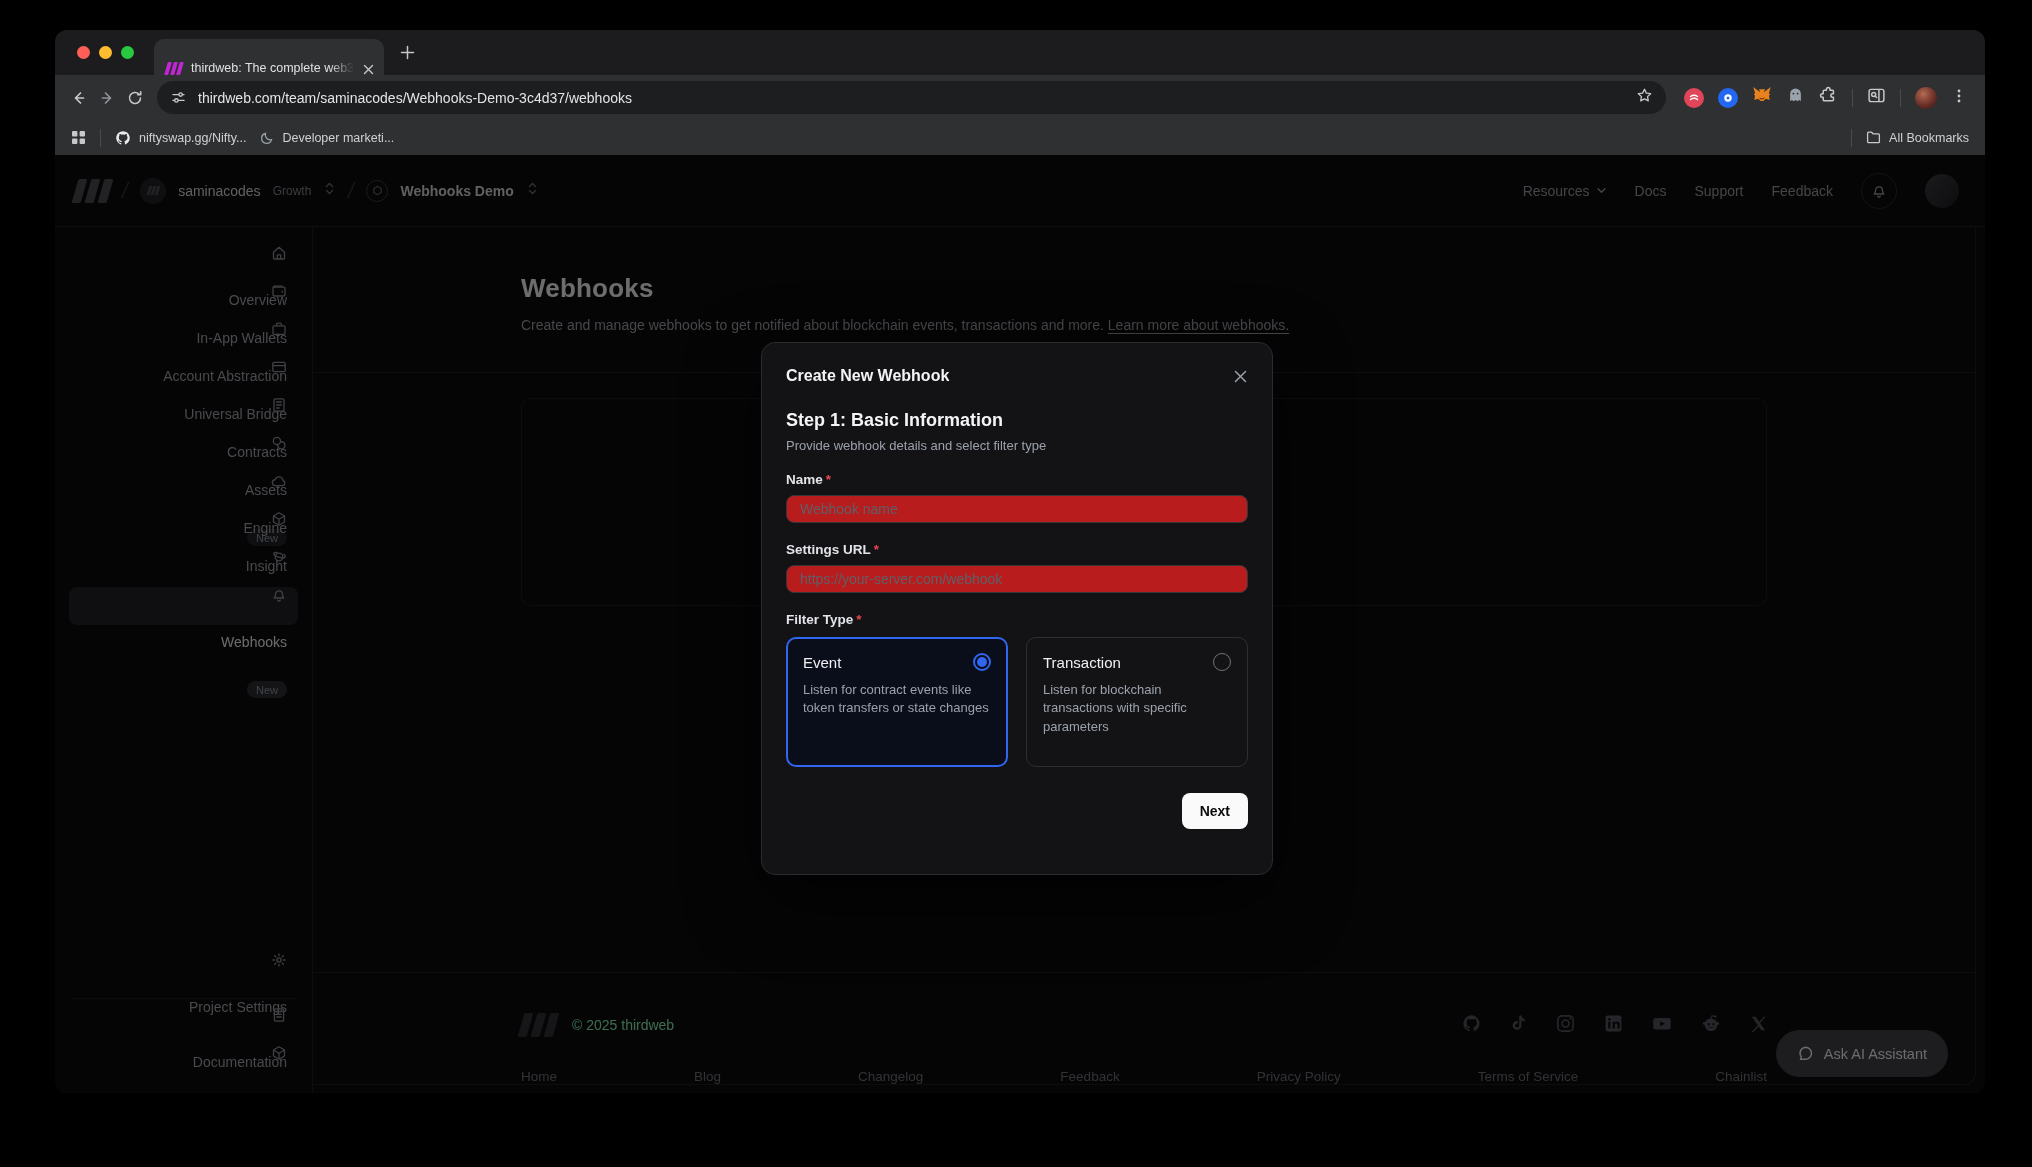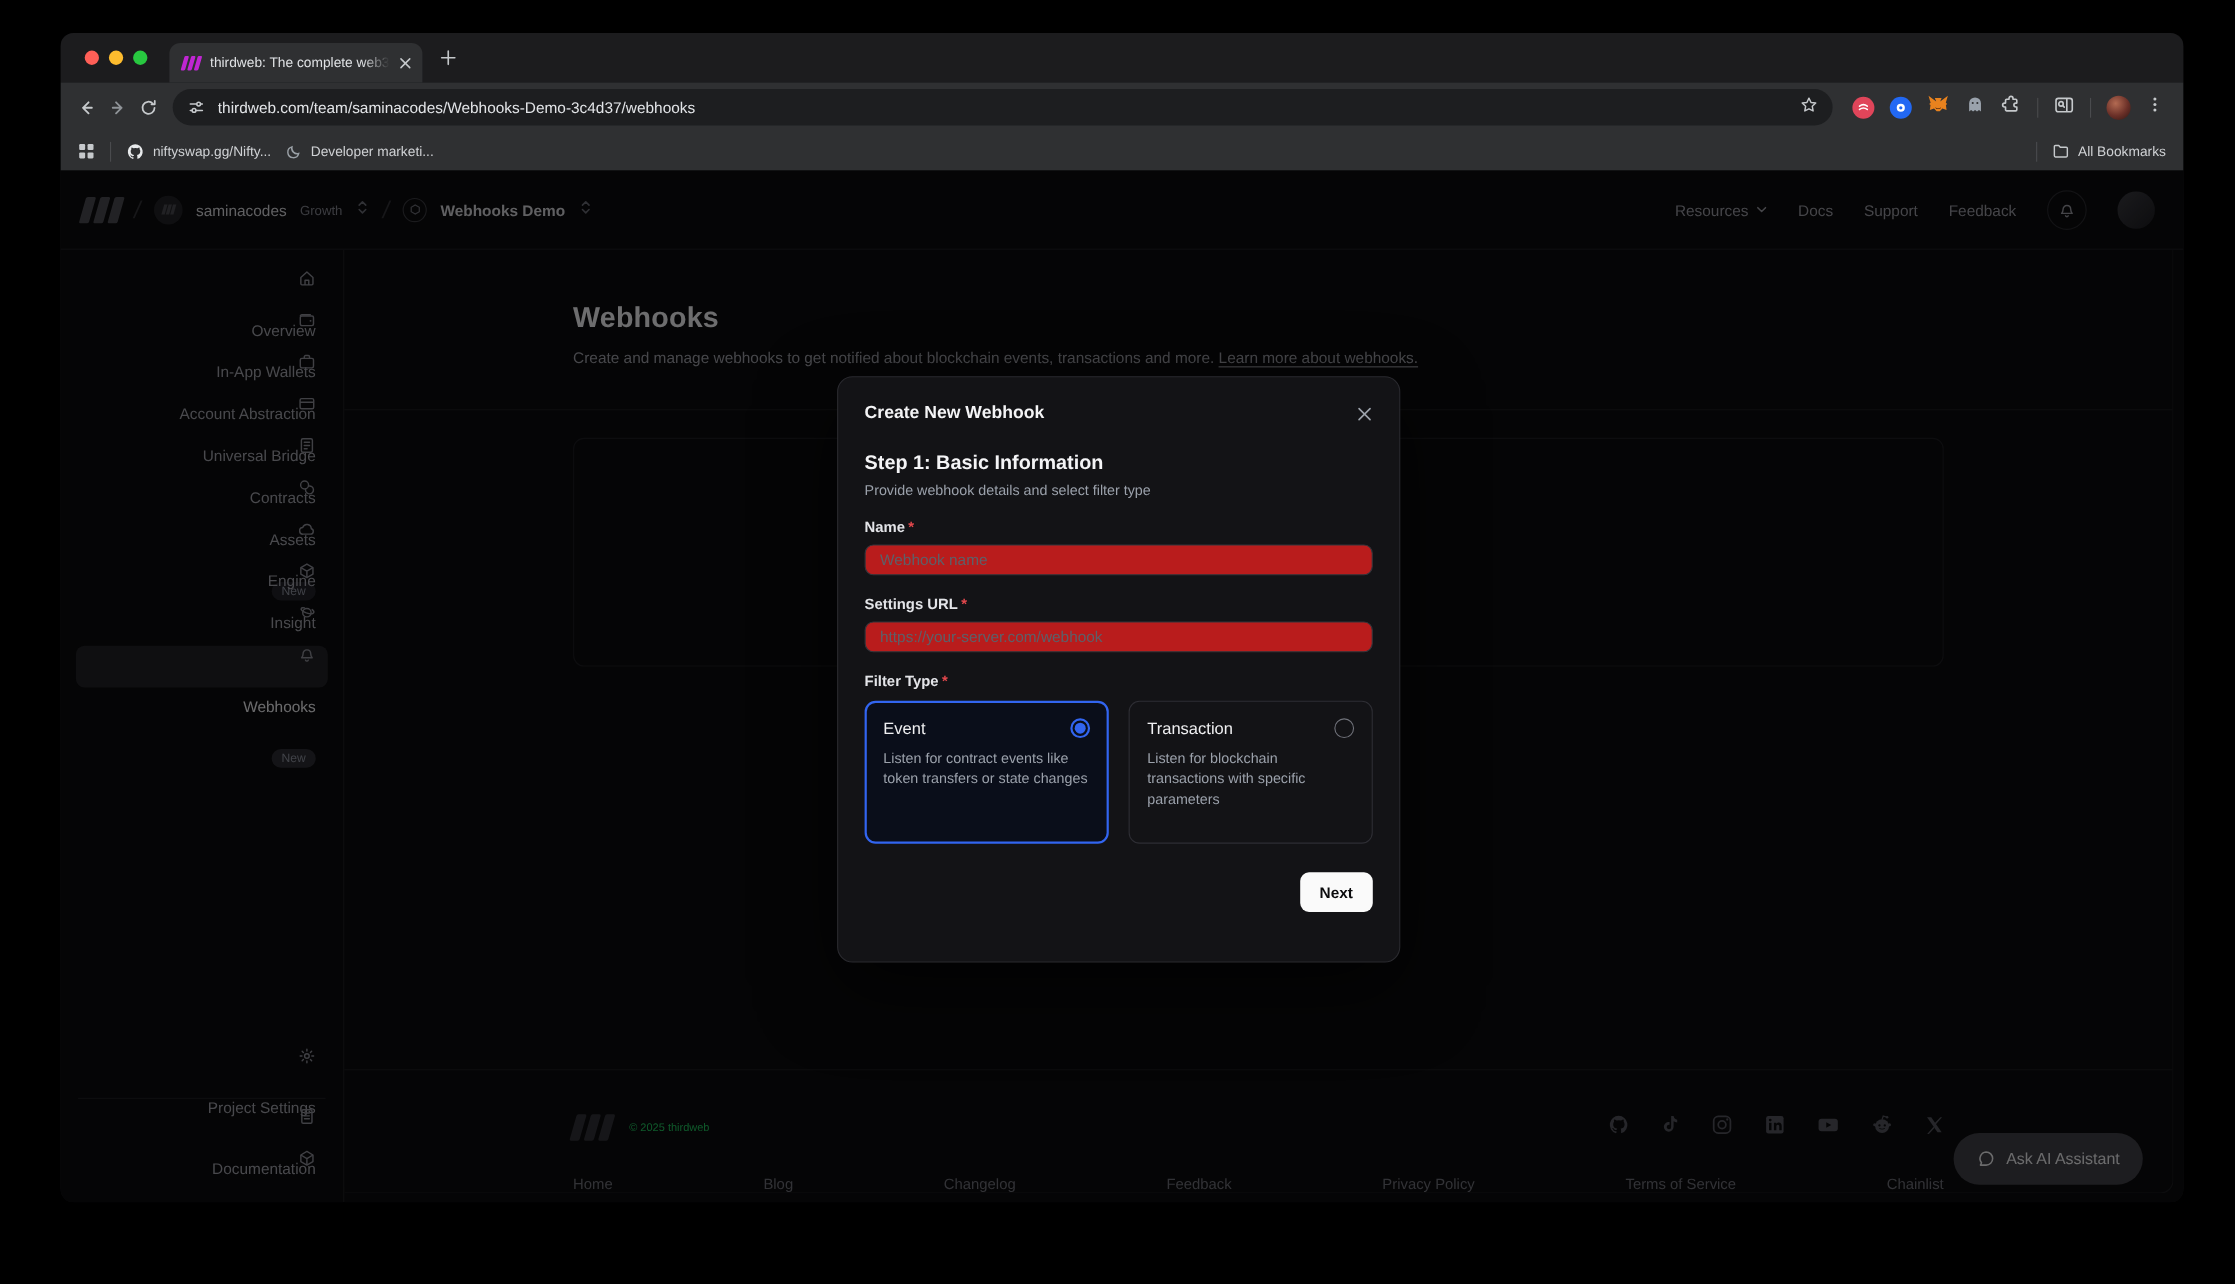--- a/index.html
+++ b/index.html
@@ -8,21 +8,21 @@
   .window { position:absolute; left:55px; top:30px; width:1930px; height:1063px;
     border-radius:12px; overflow:hidden; background:#0c0c0e;
     box-shadow:0 30px 90px rgba(0,0,0,.85); }
 
   
   .tabstrip { height:45px; background:#1c1c1e; display:flex; align-items:flex-end; }
   .traffic { display:flex; gap:9px; padding:0 20px 0 22px; align-self:center; }
   .dot { width:13px; height:13px; border-radius:50%; }
   .dot.red{ background:#ff5f57; } .dot.yellow{ background:#febc2e; } .dot.green{ background:#28c840; }
   .tab { height:36px; width:230px; background:#2f3032; border-radius:10px 10px 0 0;
-    display:flex; align-items:center; padding:0 10px 0 12px; gap:9px; }
+    display:flex; align-items:flex-end; padding:0 10px 0 12px; gap:9px; }
   .tab-title { font-size:12.5px; color:#dfe1e4; white-space:nowrap; overflow:hidden; flex:1;
     -webkit-mask-image:linear-gradient(90deg,#000 85%,transparent); mask-image:linear-gradient(90deg,#000 85%,transparent); }
   .icon-btn { display:flex; align-items:center; justify-content:center; color:#c4c7ca; }
   .newtab { margin-left:16px; align-self:center; color:#c4c7ca; }
 
   .tw-mark { display:inline-flex; gap:2px; align-items:center; }
   .tw-mark i { display:block; width:4px; height:13px; background:#c026d3; transform:skewX(-16deg); border-radius:1px; }
   .tw-mark i:nth-child(2){ height:13px; } 
 
   
@@ -80,21 +80,21 @@
   .page-head { height:146px; padding:46px 208px 0; border-bottom:1px solid #1d1d21; }
   .page-title { font-size:26px; font-weight:600; color:#f2f2f4; letter-spacing:.2px; }
   .page-desc { margin-top:13px; font-size:14px; color:#9d9ea6; }
   .page-desc a { color:#9d9ea6; text-decoration:underline; text-underline-offset:3px; }
   .page-content { flex:1; padding:25px 208px 0; }
   .empty-box { height:208px; border:1px solid #1e1e22; border-radius:10px; }
   .page-footer { border-top:1px solid #1d1d21; padding:40px 208px 0; }
   .f-row1 { display:flex; align-items:center; justify-content:space-between; }
   .f-brand { display:flex; align-items:center; gap:16px; }
   .f-brand .tw-logo i { background:#323238; }
-  .f-copy { font-size:10px; color:#22c55e; }
+  .f-copy { font-size:14px; color:#86efac; }
   .f-social { display:flex; align-items:center; gap:29px; color:#55565e; }
   .f-links { display:flex; justify-content:space-between; margin-top:32px; font-size:13.5px; color:#6f7078; }
   .f-links a { color:#6f7078; text-decoration:none; }
 
   .ask-ai { position:absolute; right:37px; bottom:16px; z-index:5; height:47px; padding:0 21px;
     border-radius:24px; background:#414147; color:#ededf0; display:flex; align-items:center; gap:10px;
     font-size:14.5px; font-weight:500; border:none; }
 
   
   .overlay { position:absolute; inset:0; background:rgba(0,0,0,.55); z-index:10; }

